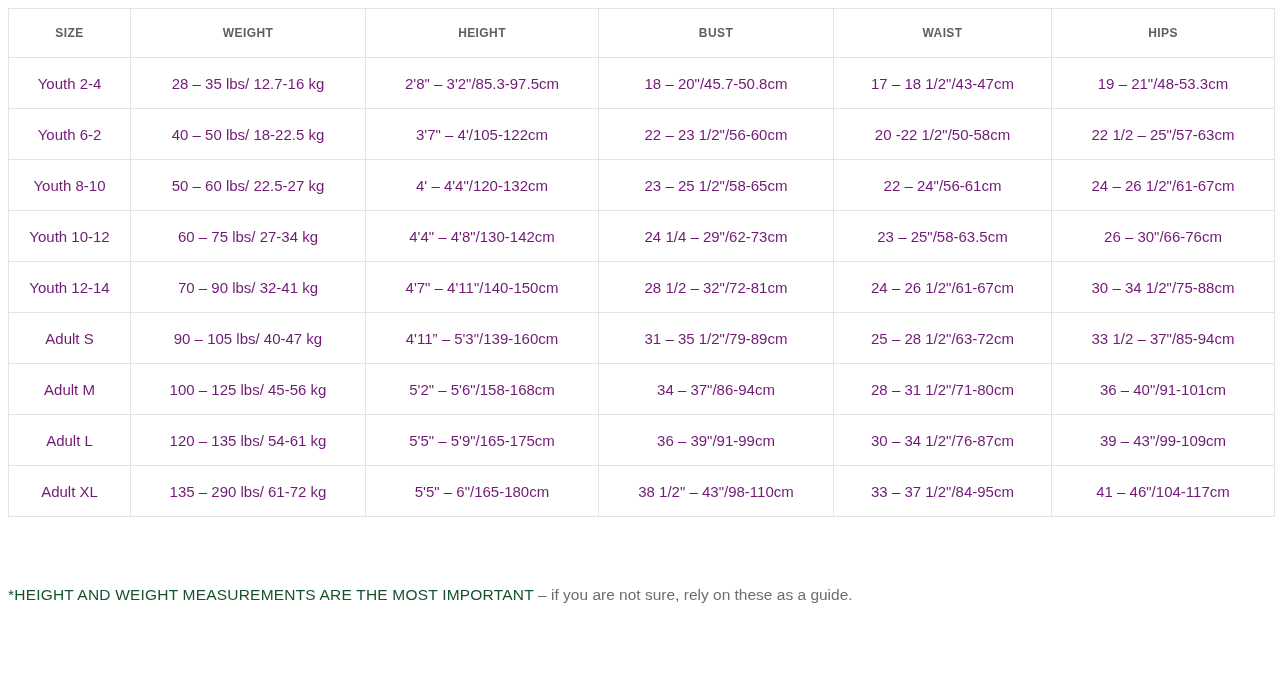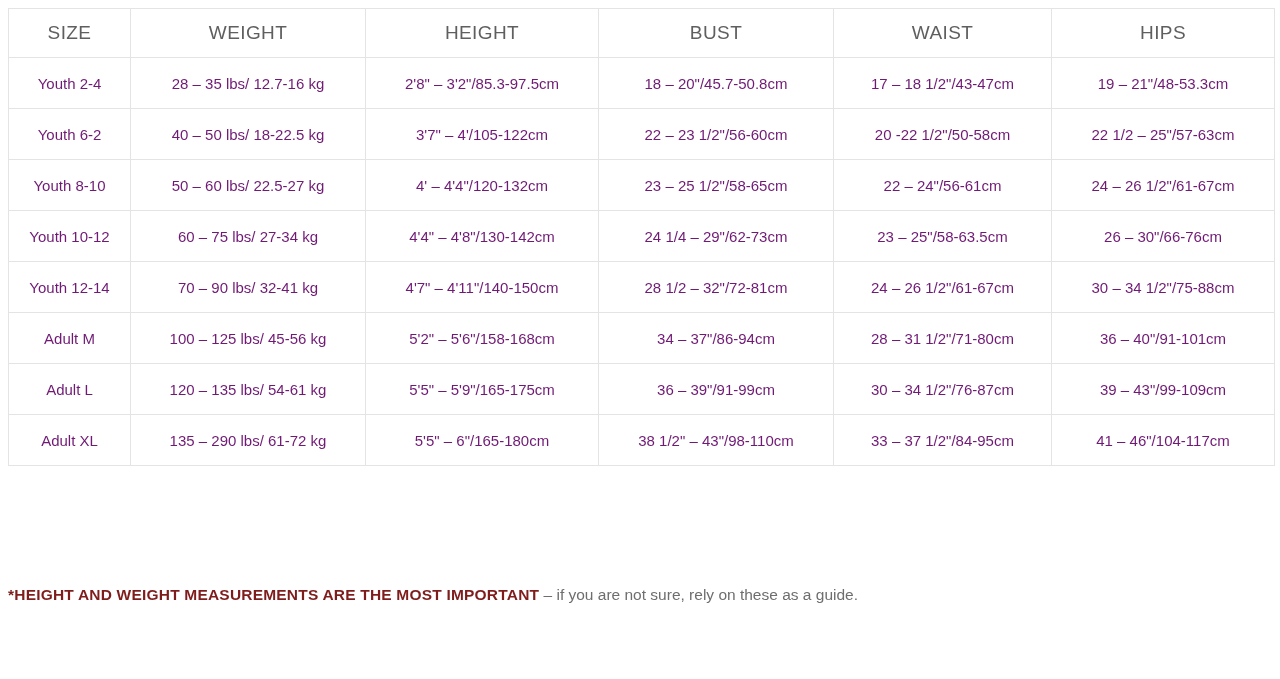--- a/index.html
+++ b/index.html
@@ -27,22 +27,22 @@
   table.size-chart th,
   table.size-chart td {
     border: 1px solid #e4e4e4;
     text-align: center;
     vertical-align: middle;
     white-space: nowrap;
     overflow: hidden;
   }
   table.size-chart th {
     height: 46px;
-    font-size: 19px;
-    font-weight: 400;
+    font-size: 12px;
+    font-weight: 700;
     color: #5f5f5f;
     letter-spacing: 0.4px;
   }
   table.size-chart td {
     height: 48px;
     font-size: 15px;
     font-weight: 400;
     color: #701a75;
   }
   .notes {
@@ -51,22 +51,22 @@
     top: 586px;
     width: 1264px;
   }
   .note {
     margin: 0 0 42px 0;
     font-size: 15.5px;
     color: #6e6e6e;
     white-space: nowrap;
   }
   .note .note-bold {
-    font-weight: 700;
-    color: #7f1d1d;
+    font-weight: 400;
+    color: #14532d;
     letter-spacing: 0.2px;
   }
 </style>
 </head>
 <body>
 
 <div class="page">
 
   <table class="size-chart">
     <colgroup>
@@ -122,20 +122,28 @@
         </tr>
         <tr>
           <td>Youth 12-14</td>
           <td>70 – 90 lbs/ 32-41 kg</td>
           <td>4'7" – 4'11"/140-150cm</td>
           <td>28 1/2 – 32"/72-81cm</td>
           <td>24 – 26 1/2"/61-67cm</td>
           <td>30 – 34 1/2"/75-88cm</td>
         </tr>
         <tr>
+          <td>Adult S</td>
+          <td>90 – 105 lbs/ 40-47 kg</td>
+          <td>4'11” – 5'3"/139-160cm</td>
+          <td>31 – 35 1/2"/79-89cm</td>
+          <td>25 – 28 1/2"/63-72cm</td>
+          <td>33 1/2 – 37"/85-94cm</td>
+        </tr>
+        <tr>
           <td>Adult M</td>
           <td>100 – 125 lbs/ 45-56 kg</td>
           <td>5'2" – 5'6"/158-168cm</td>
           <td>34 – 37"/86-94cm</td>
           <td>28 – 31 1/2"/71-80cm</td>
           <td>36 – 40"/91-101cm</td>
         </tr>
         <tr>
           <td>Adult L</td>
           <td>120 – 135 lbs/ 54-61 kg</td>

